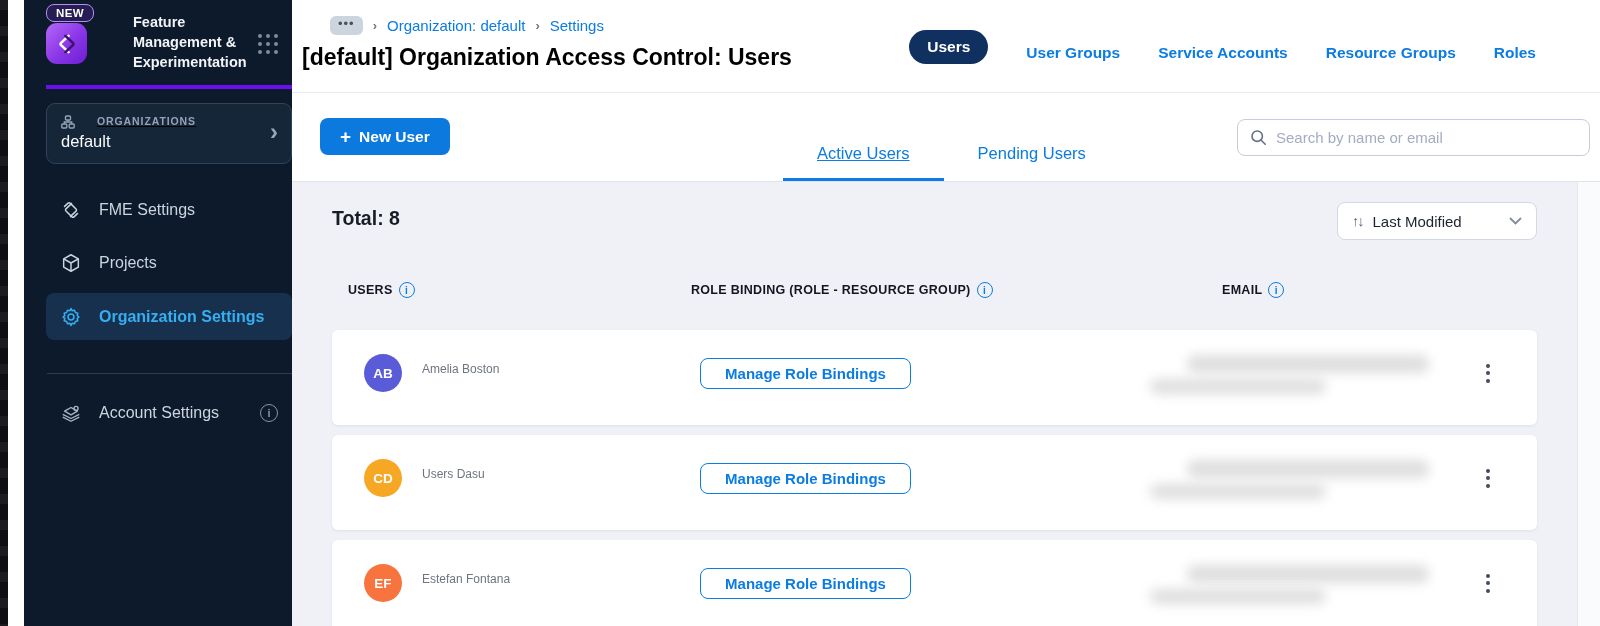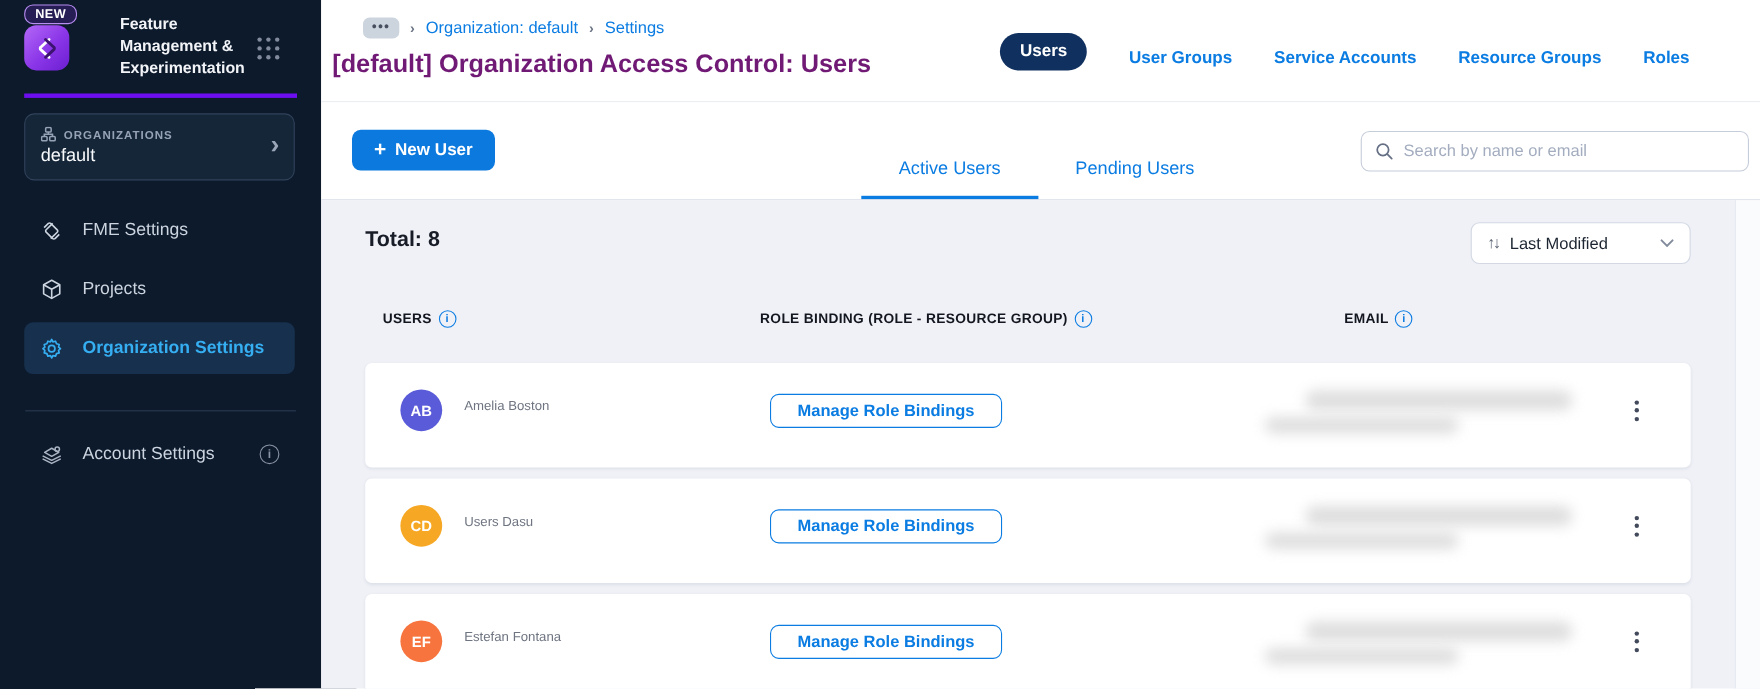--- a/index.html
+++ b/index.html
@@ -6,38 +6,38 @@
   html,body { width:1600px; height:626px; overflow:hidden; }
   body { font-family:"Liberation Sans", sans-serif; background:#ffffff; position:relative; }
 
   .screen { position:absolute; inset:0; width:1600px; height:626px; }
 
   
   .left-strip { position:absolute; left:0; top:0; width:8px; height:626px;
     background:repeating-linear-gradient(180deg,#1c1c20 0 10px,#0f0f13 10px 26px); }
 
   
-  .sidebar { position:absolute; left:0; top:0; width:324px; height:626px; background:#0c1a2c; }
+  .sidebar { position:absolute; left:24px; top:0; width:324px; height:626px; background:#0c1a2c; }
   .brand { position:absolute; left:0; top:0; width:284px; height:86px; }
   .new-badge { position:absolute; left:22px; top:4px; padding:2px 9px; border:1.5px solid #b78df0;
     border-radius:8px; background:rgba(110,40,200,.25); color:#fff; font-size:11.5px; font-weight:bold;
     letter-spacing:.4px; z-index:2; }
   .logo { position:absolute; left:22px; top:23px; width:41px; height:41px; border-radius:11px;
     background:linear-gradient(135deg,#b368f7 0%,#8a35e8 55%,#6b1fd0 100%); display:flex;
     align-items:center; justify-content:center; }
   .brand-title { position:absolute; left:77px; top:12px; color:#f2f4f8; font-size:14.5px;
     font-weight:bold; line-height:20px;margin-left:32px; }
   .grid-icon { position:absolute; right:30px; top:34px; width:20px; height:20px;
     display:grid; grid-template-columns:repeat(3,1fr); gap:3.5px; }
   .grid-icon i { width:4px; height:4px; border-radius:50%; background:#818b9d; }
   .purple-bar { position:absolute; left:22px; top:85px; width:248px; height:3.5px; background:#6d0ef1; }
 
   .org-box { position:absolute; left:22px; top:103px; width:246px; height:61px; background:#152639;
     border:1px solid #31425a; border-radius:9px; cursor:pointer; }
-  .org-top { position:absolute; left:14px; top:11px; display:flex; align-items:flex-end; gap:7px; }
+  .org-top { position:absolute; left:14px; top:11px; display:flex; align-items:flex-start; gap:22px;text-decoration:underline; }
   .org-label { color:#96a2b5; font-size:10.5px; font-weight:bold; letter-spacing:.9px; }
   .org-value { position:absolute; left:14px; top:28px; color:#f8fafc; font-size:16.5px; }
   .org-chevron { position:absolute; right:13px; top:14px; color:#9aa6b8; font-size:24px; line-height:28px; font-weight:bold; }
 
   .side-item { position:absolute; left:22px; width:246px; height:40px; display:flex; align-items:center;
     gap:17px; padding:0 14px; color:#ccd4df; font-size:16px; cursor:pointer; border-radius:8px; }
   .side-item svg { flex:0 0 auto; }
   .side-item.active { background:#17304d; height:47px; color:#35aef2; font-weight:bold; }
   .side-divider { position:absolute; left:23px; top:373px; width:246px; height:1px; background:#2b3b52; }
   .side-info { margin-left:auto; width:18px; height:18px; border:1.5px solid #8b94a6; border-radius:50%;
@@ -49,36 +49,36 @@
   .vline { position:absolute; right:23px; top:0; width:1px; height:626px; background:#e6e9f0; }
 
   .hdr-band { position:absolute; left:0; top:0; width:100%; height:93px; background:#fff;
     border-bottom:1px solid #e7eaf0; }
   .breadcrumb { position:absolute; left:38px; top:16px; display:flex; align-items:center; gap:10px;
     font-size:15px; }
   .crumb-ellipsis { background:#ccd5de; color:#47505e; border-radius:6px; padding:1px 8px 4px;
     font-size:13px; letter-spacing:1px; line-height:14px; cursor:pointer; }
   .crumb-sep { color:#6b7585; font-size:13px; font-weight:bold; }
   .crumb-link { color:#0b7ce2; cursor:pointer; text-decoration:none; }
-  .page-title { position:absolute; left:10px; top:44px; font-size:23px; font-weight:bold; color:#701a75; }
+  .page-title { position:absolute; left:10px; top:44px; font-size:23px; font-weight:bold; color:#000000; }
 
   .nav-pills { position:absolute; right:64px; top:0; height:93px; display:flex; align-items:center; gap:38px; }
   .nav-pill-link { color:#0b7ce2; font-size:15.5px; font-weight:bold; cursor:pointer; white-space:nowrap;margin-top:13px; }
   .nav-pill-active { background:#10305f; color:#fff; padding:8px 18px; border-radius:999px;
     font-size:15.5px; font-weight:bold; cursor:pointer; }
 
   .tool-band { position:absolute; left:0; top:93px; width:100%; height:89px; background:#fff;
     border-bottom:1px solid #dfe3ec; }
   .new-user-btn { position:absolute; left:28px; top:25px; height:37px; padding:0 20px; background:#0b79de;
     border:none; border-radius:8px; color:#fff; font-size:15.5px; font-weight:bold; display:flex;
     align-items:center; gap:8px; cursor:pointer; font-family:inherit; }
   .new-user-btn .plus { font-size:19px; font-weight:bold; line-height:1; }
   .tabs { position:absolute; left:491px; bottom:0; display:flex; }
   .tab { padding:0 34px 15px; color:#0b7ce2; font-size:16.5px; cursor:pointer; border-bottom:3px solid transparent; }
-  .tab.active { border-bottom-color:#0b7ce2; font-weight:normal; }
+  .tab.active { border-bottom-color:#0b7ce2; font-weight:normal;text-decoration:underline; }
   .search-box { position:absolute; right:10px; top:26px; width:353px; height:37px; background:#fff;
     border:1px solid #c6cdda; border-radius:8px; display:flex; align-items:center; padding:0 12px; gap:9px; z-index:3; }
   .search-box input { border:none; outline:none; flex:1; font-size:15px; color:#323a48;
     font-family:inherit; background:transparent; }
   .search-box input::placeholder { color:#a3adbf; }
 
   .content { position:absolute; left:0; top:182px; width:100%; height:444px; background:#eff1f7; }
   .gutter { position:absolute; right:0; top:0; width:23px; height:444px; background:#fafbfd;
     border-left:1px solid #e3e7ee; }
   .total { position:absolute; left:40px; top:25px; font-size:19.5px; font-weight:bold; color:#181c26; }

